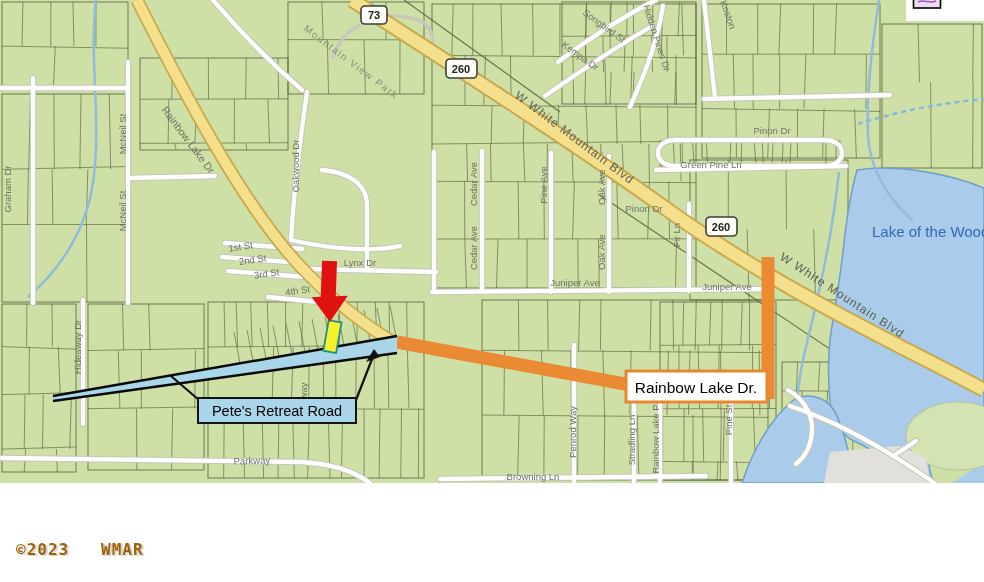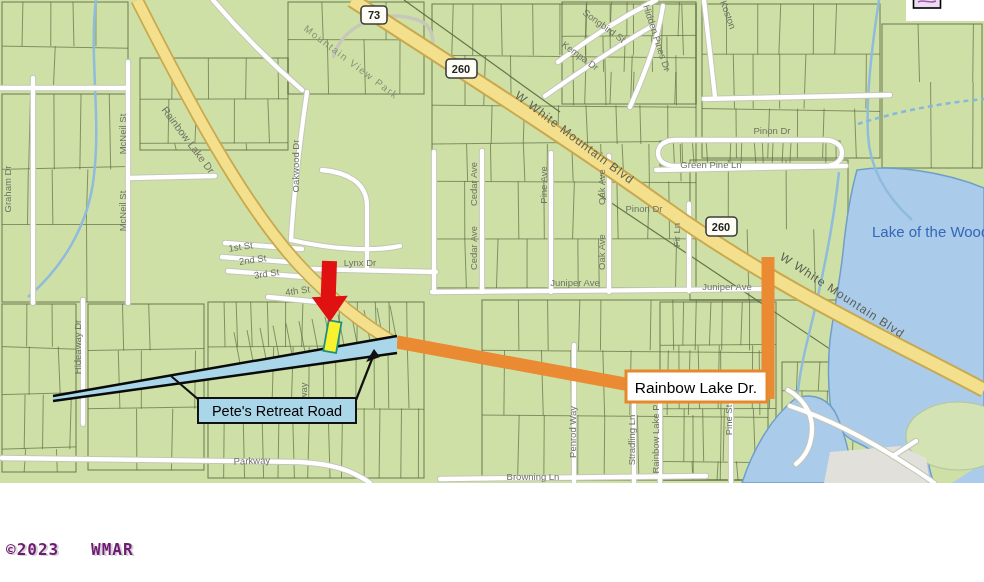--- a/index.html
+++ b/index.html
@@ -8,22 +8,22 @@
   svg{display:block;}
   
   .st  {font-family:"Liberation Sans",sans-serif;font-size:9.5px;fill:#6e7366;}
   .mid {text-anchor:middle;}
   .park{font-size:10px;fill:#8c9077;letter-spacing:1.5px;}
   .blvd{font-size:12px;fill:#5c6153;letter-spacing:1px;}
   .shieldTxt{font-family:"Liberation Sans",sans-serif;font-size:11px;font-weight:bold;fill:#222;text-anchor:middle;}
   .lakeTxt{font-family:"Liberation Sans",sans-serif;font-size:15px;fill:#3468b8;}
   .calloutTxt{font-family:"Liberation Sans",sans-serif;font-size:14.5px;fill:#000;text-anchor:middle;}
   .calloutTxt2{font-family:"Liberation Sans",sans-serif;font-size:15.5px;fill:#000;text-anchor:middle;}
-  .copyright{position:absolute;left:6px;top:540px;font-family:"DejaVu Sans Mono",monospace;
-             font-size:16px;font-weight:bold;color:#701a75;letter-spacing:1px;white-space:pre;
+  .copyright{position:absolute;left:16px;top:540px;font-family:"DejaVu Sans Mono",monospace;
+             font-size:16px;font-weight:bold;color:#a16207;letter-spacing:1px;white-space:pre;
              text-shadow:2px 1px 0 #d4d4d4;}
 </style>
 </head>
 <body>
 
 <div class="stage">
 <svg width="984" height="483" viewBox="0 0 984 483">
 
   <rect x="0" y="0" width="984" height="483" fill="#cfe0a6"></rect>
 

